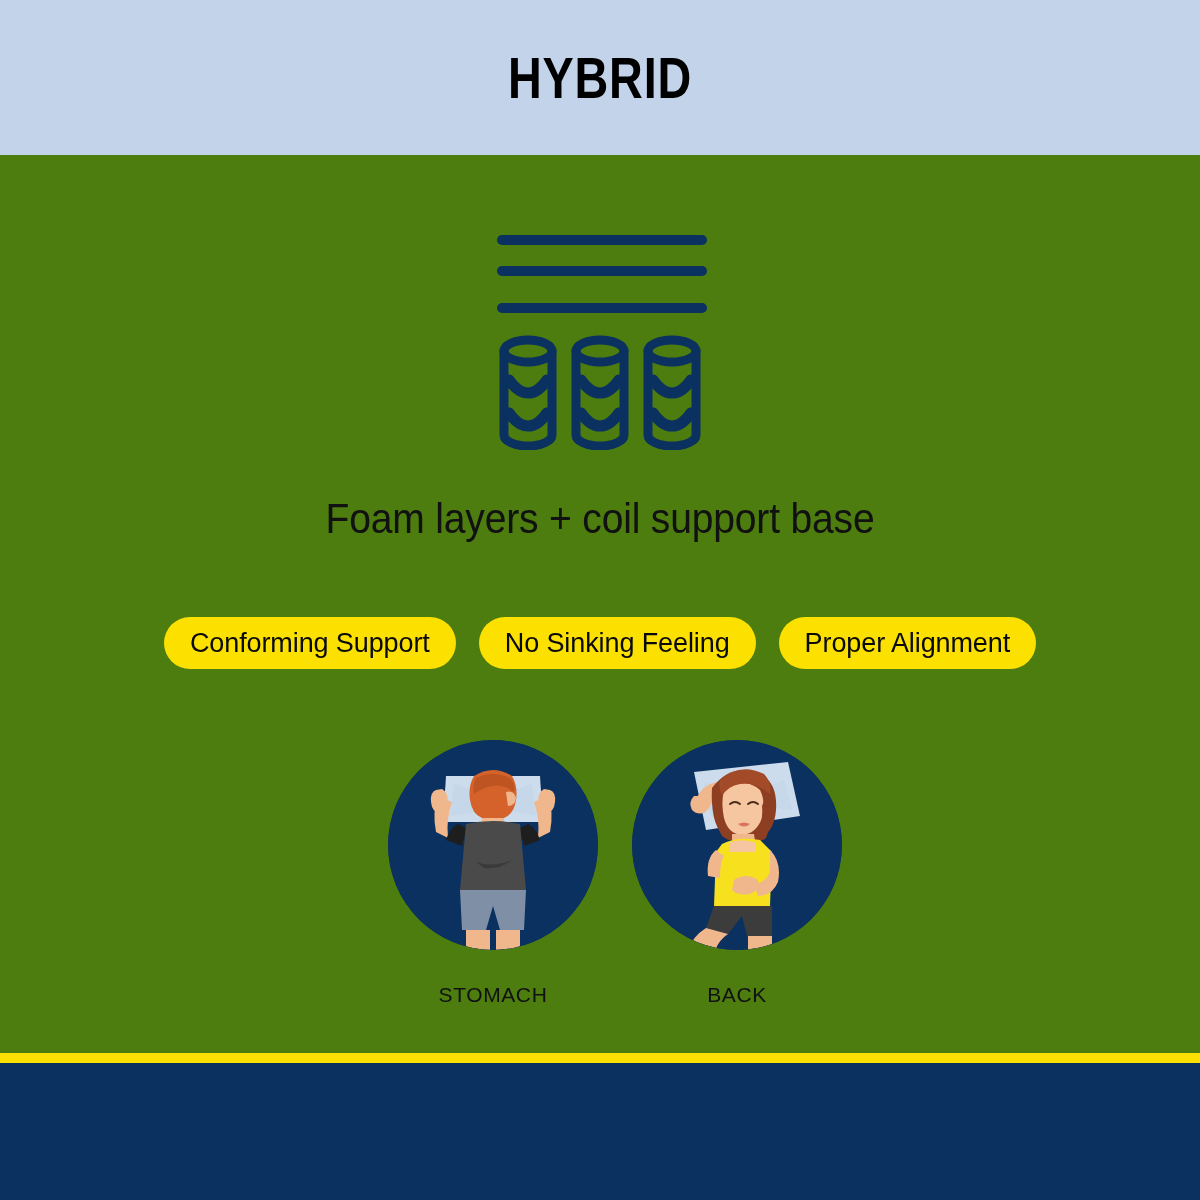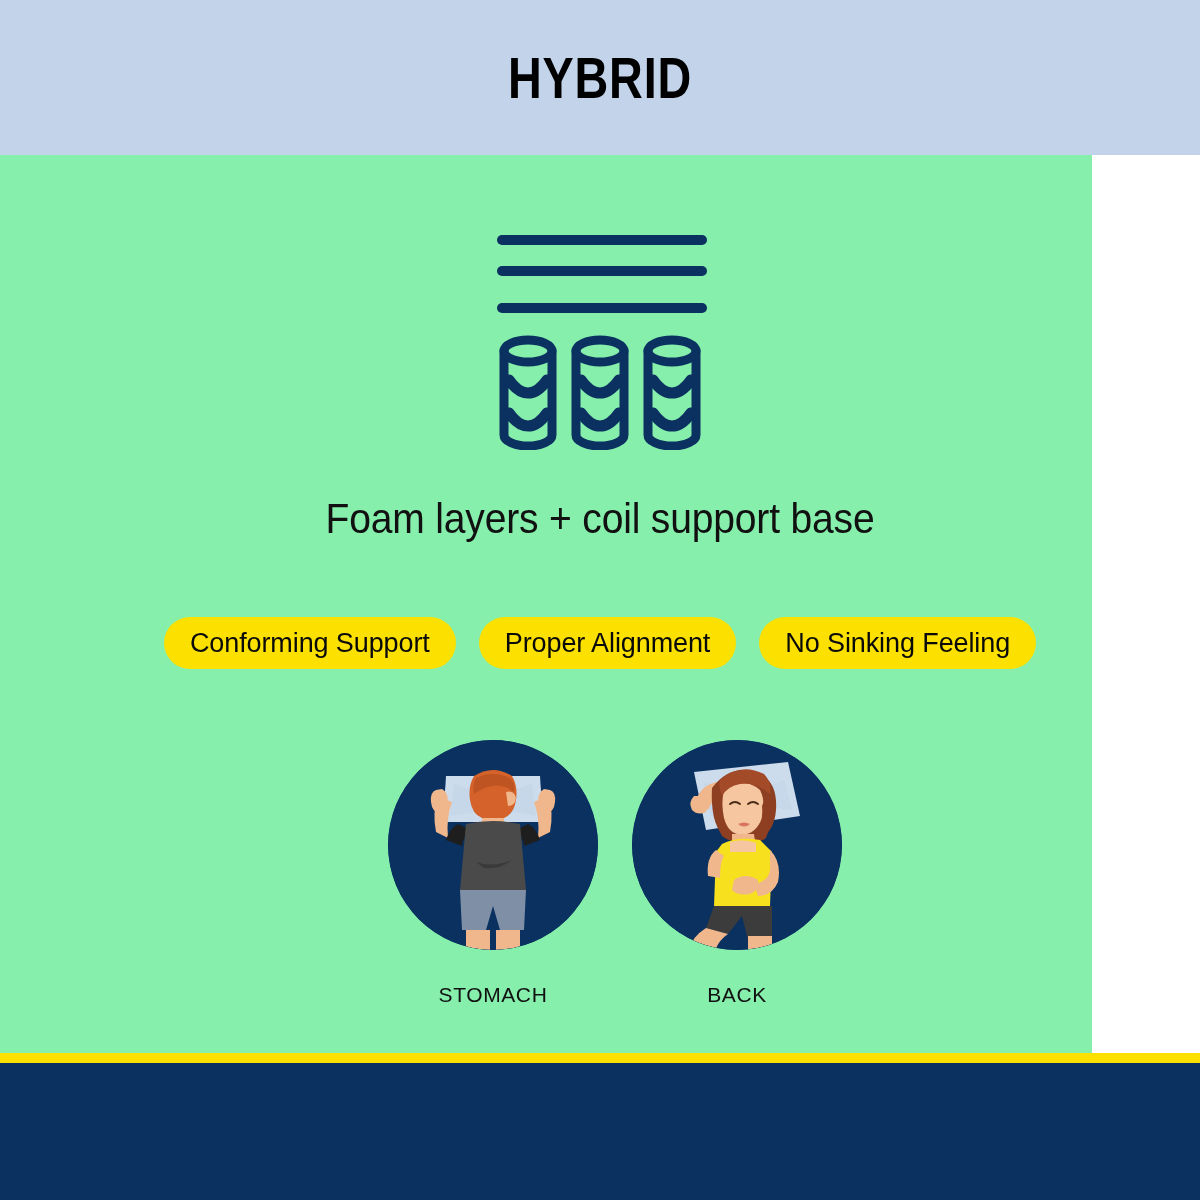--- a/index.html
+++ b/index.html
@@ -9,23 +9,23 @@
   body {
     width: 1200px;
     height: 1200px;
     background: #ffffff;
     font-family: "Liberation Sans", sans-serif;
     overflow: hidden;
     position: relative;
   }
   .page {
     position: relative;
-    width: 1092px;
+    width: 1200px;
     height: 1200px;
-    background: #86efac;
+    background: #4d7c0f;
   }
 
   
   .header-band {
     position: absolute;
     left: 0;
     top: 0;
     width: 1200px;
     height: 155px;
     background: #c3d3ea;
@@ -194,22 +194,22 @@
         <path d="M163 155 Q172 168 182 168 Q192 168 201 155" stroke-width="11"></path>
         <path d="M163 188 Q172 201 182 201 Q192 201 201 188" stroke-width="11"></path>
       </g>
     </svg>
   </div>
 
   <div class="subtitle">Foam layers + coil support base</div>
 
   <div class="pill-row">
     <div class="pill">Conforming Support</div>
+    <div class="pill">No Sinking Feeling</div>
     <div class="pill">Proper Alignment</div>
-    <div class="pill">No Sinking Feeling</div>
   </div>
 
   <div class="positions">
 
     <div class="position-item">
       <div class="position-circle">
         <svg width="210" height="210" viewBox="0 0 210 210" xmlns="http://www.w3.org/2000/svg">
           <defs>
             <clipPath id="clipStomach">
                 <circle cx="105" cy="105" r="105"></circle>

